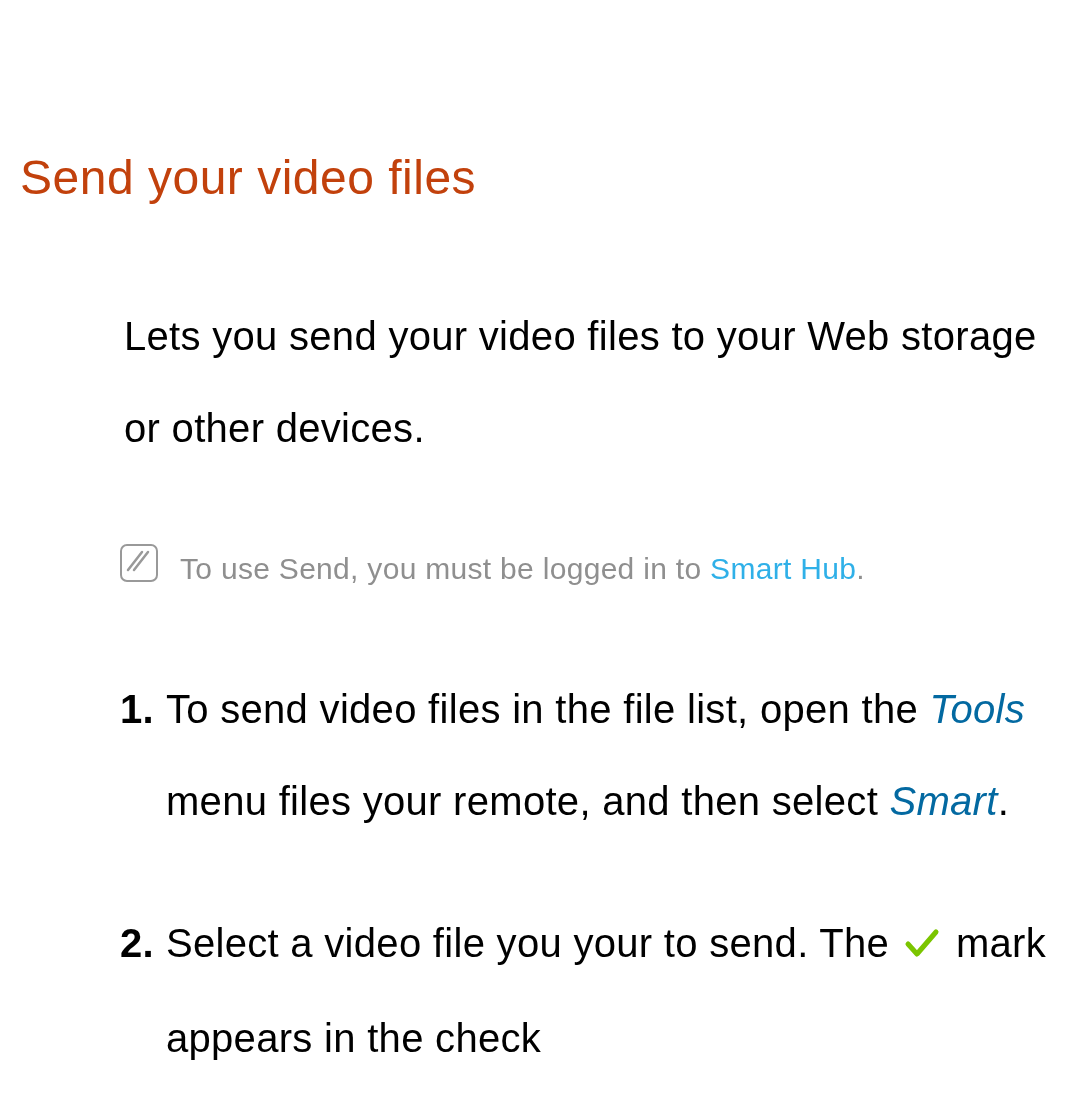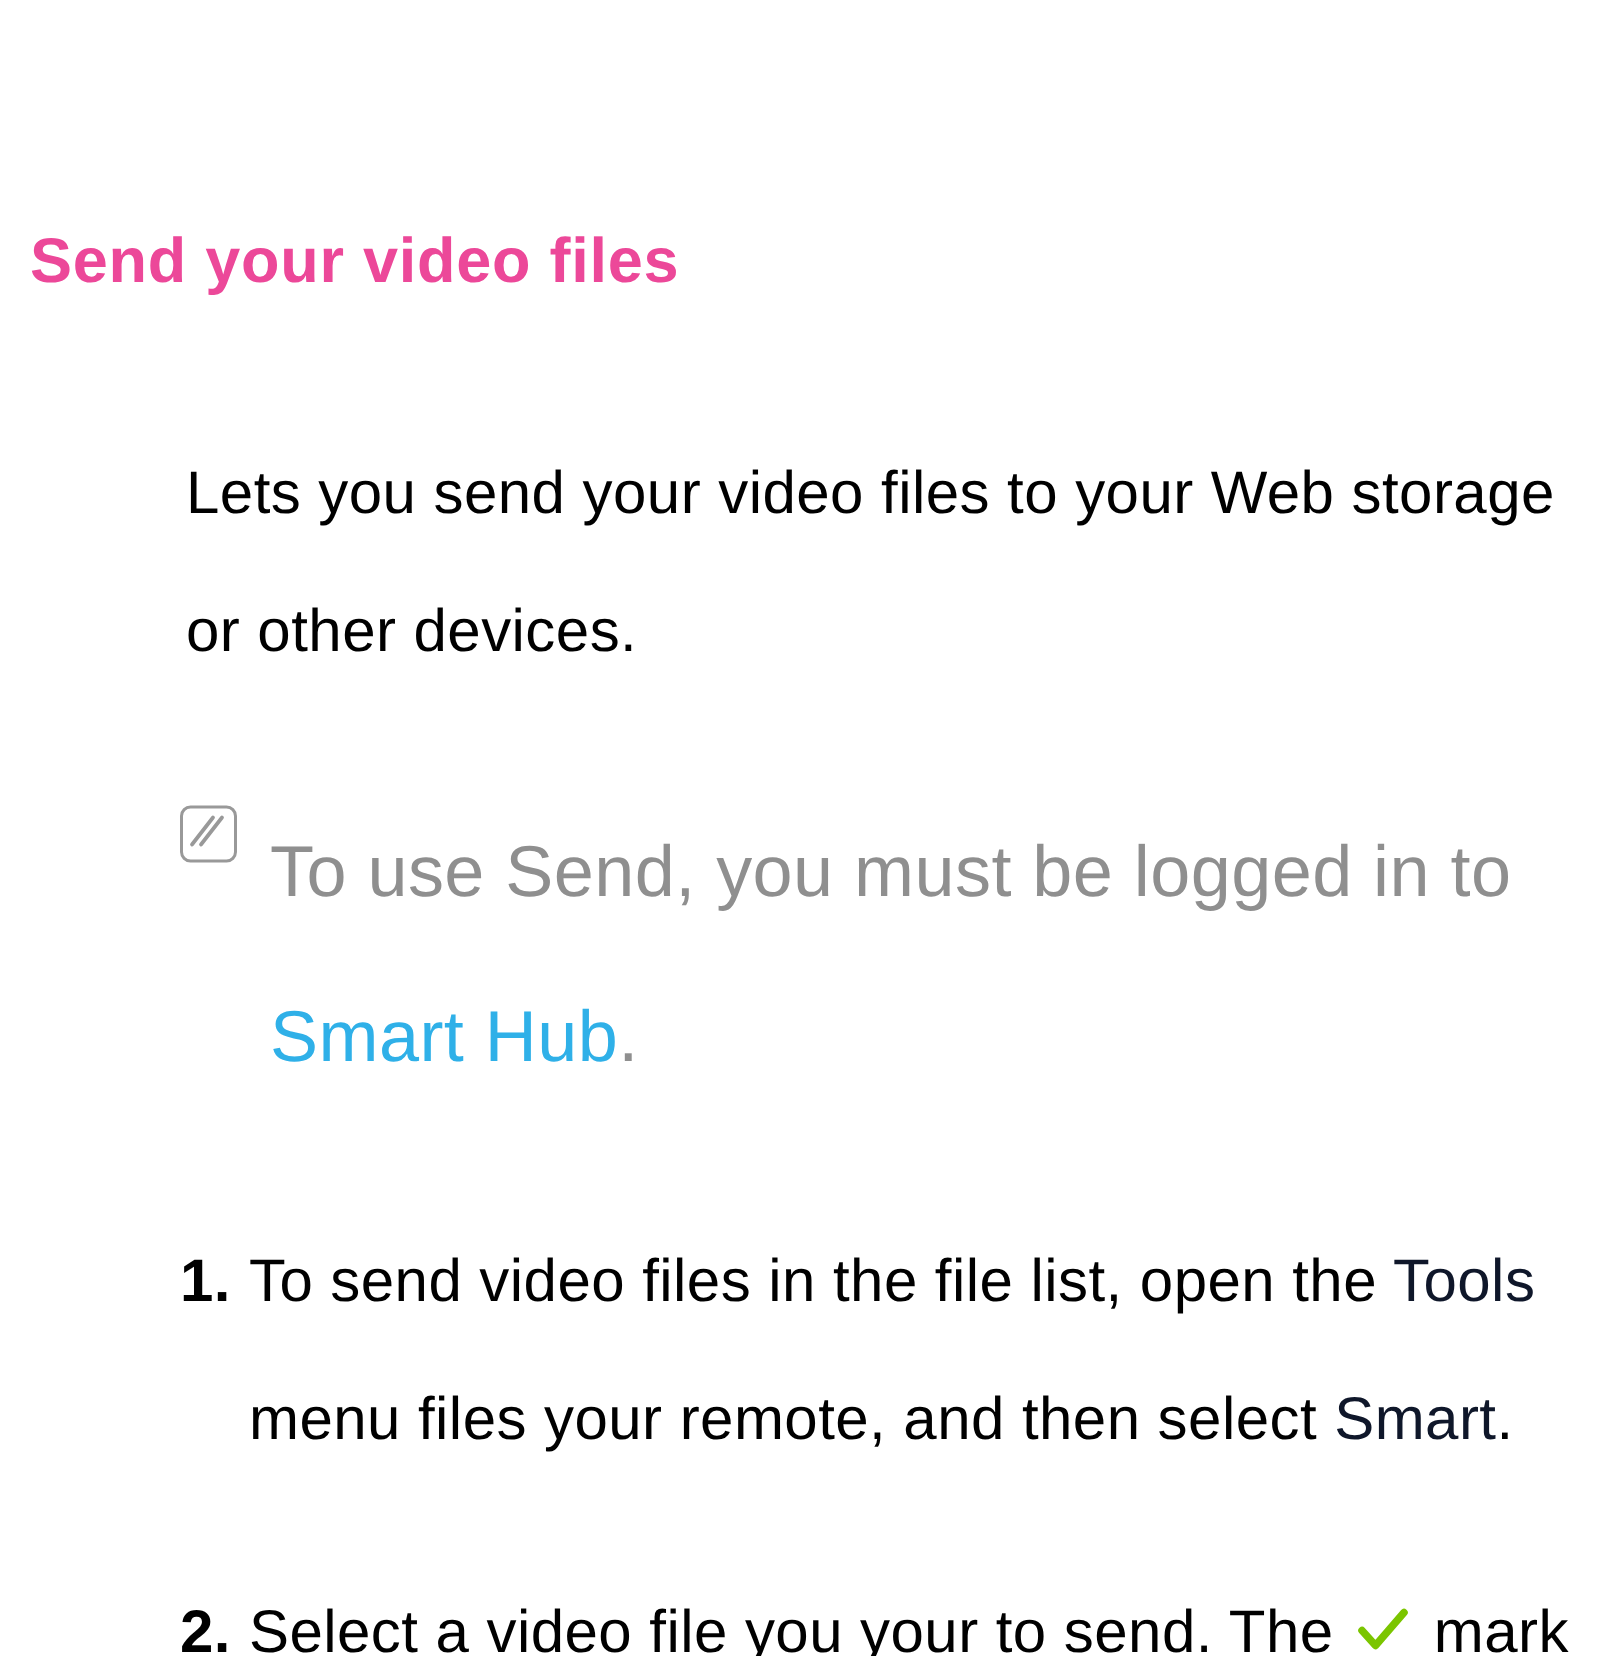--- a/index.html
+++ b/index.html
@@ -9,23 +9,23 @@
     }
     body {
       width: 1080px;
       height: 1104px;
       background: #ffffff;
       font-family: Arial, Helvetica, sans-serif;
       padding: 150px 20px 0 20px;
       overflow: hidden;
     }
     .heading {
-      color: #ec4899;
-      font-size: 42px;
-      font-weight: bold;
+      color: #c2410c;
+      font-size: 48px;
+      font-weight: normal;
       margin-bottom: 85px;
       letter-spacing: 0.5px;
     }
     .intro {
       color: #000000;
       font-size: 40px;
       line-height: 2.3;
       margin-left: 104px;
       margin-bottom: 60px;
       letter-spacing: 0.3px;
@@ -46,21 +46,21 @@
       flex-shrink: 0;
       position: relative;
     }
     .note-icon svg {
       position: absolute;
       top: 2px;
       left: 2px;
     }
     .note-text {
       color: #8f8f8f;
-      font-size: 48px;
+      font-size: 30px;
       line-height: 2.3;
       letter-spacing: 0.3px;
     }
     .note-text .highlight {
       color: #2fb0e8;
     }
     .list {
       margin-left: 100px;
     }
     .list-item {
@@ -77,21 +77,22 @@
       flex-shrink: 0;
       letter-spacing: 0.3px;
     }
     .list-text {
       color: #000000;
       font-size: 40px;
       line-height: 2.3;
       letter-spacing: 0.3px;
     }
     .list-text .highlight {
-      color: #0f172a;
+      color: #0369a1;
+      font-style: italic;
     }
     .checkmark-icon {
       display: inline-block;
       vertical-align: middle;
       margin: 0 4px;
     }
   </style>
 </head>
 <body>
 

